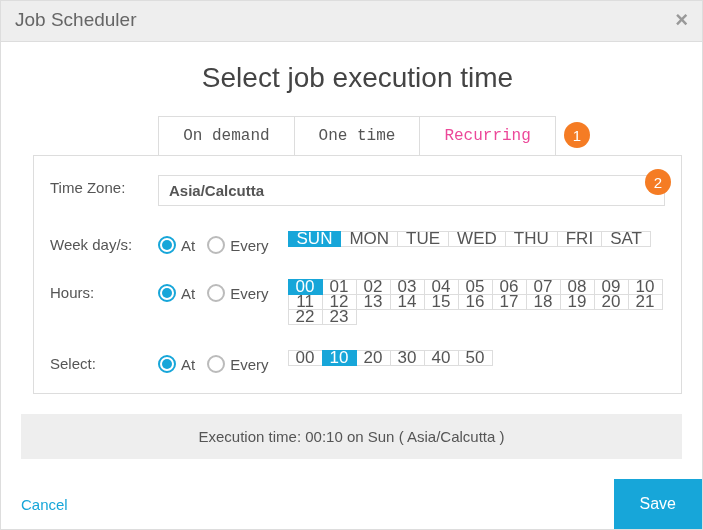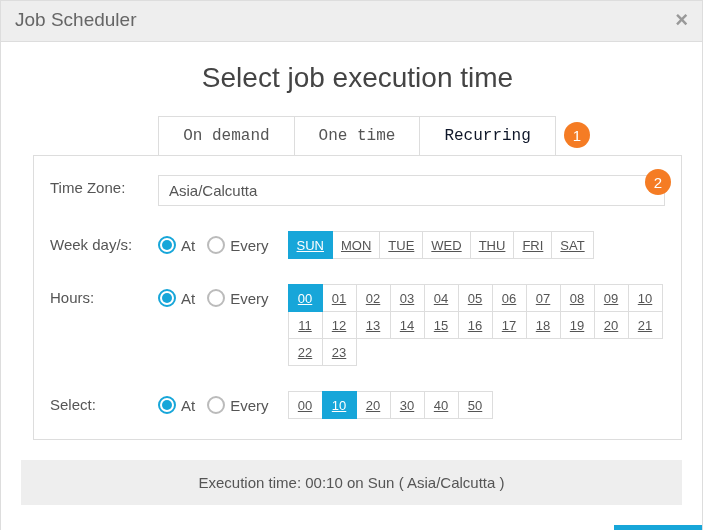--- a/index.html
+++ b/index.html
@@ -52,21 +52,21 @@
     border: 1px solid #ddd;
     padding: 10px 24px;
     font-size: 16px;
     color: #555;
     cursor: pointer;
     background: #fff;
     margin-left: -1px;
     font-family: Liberation Mono, monospace;
   }
   .tab.active {
-    color: #0f172a;
+    color: #ec4899;
     border-bottom-color: transparent;
   }
   .annot-badge {
     width: 26px; height: 26px;
     border-radius: 50%;
     background: #f57c24;
     color: #fff;
     font-size: 15px;
     display: flex;
     align-items: center;
@@ -101,20 +101,21 @@
     flex-shrink: 0;
   }
   .tz-input {
     flex: 1;
     border: 1px solid #ddd;
     padding: 6px 10px;
     font-size: 15px;
     color: #555;
     font-family: inherit;
     outline: none;
+    font-weight: bold;
   }
   .radio-group {
     display: flex;
     align-items: center;
     margin-right: 8px;
     flex-shrink: 0;
     padding-top: 4px;
   }
   .radio {
     width: 18px; height: 18px;
@@ -138,33 +139,32 @@
     font-size: 15px;
     margin-right: 12px;
   }
   .cell-group {
     display: flex;
     flex-wrap: wrap;
     max-width: 430px;
   }
   .cell {
     min-width: 35px;
-    height: 28px;
+    height: 16px;
     border: 1px solid #ddd;
     margin-left: -1px;
     margin-top: -1px;
     display: flex;
     align-items: center;
     justify-content: center;
-    font-size: 13px;
+    font-size: 17px;
     color: #555;
     cursor: pointer;
     background: #fff;
     padding: 0 4px;
-    text-decoration: underline;
   }
   .days-group .cell { padding: 0 8px; }
   .cell.selected {
     background: #17a6d9;
     color: #fff;
     border-color: #17a6d9;
     position: relative;
     z-index: 1;
   }
   .summary-bar {

